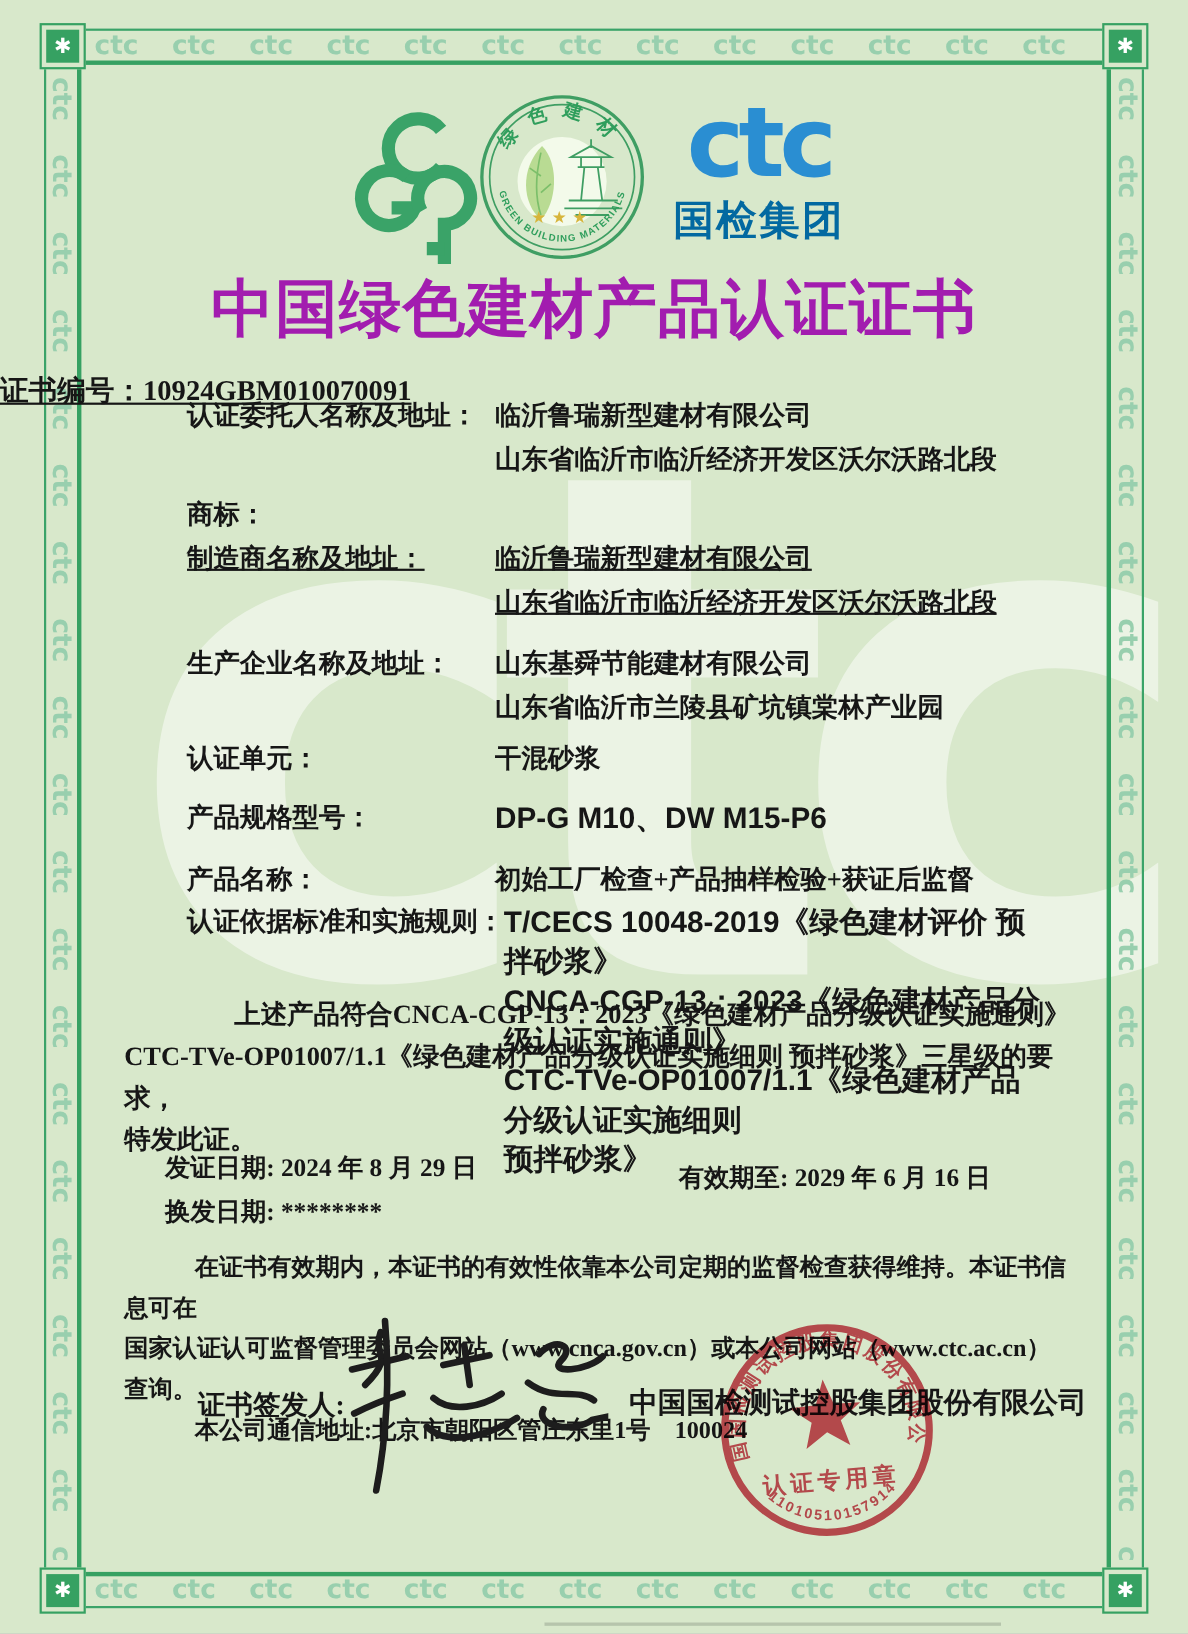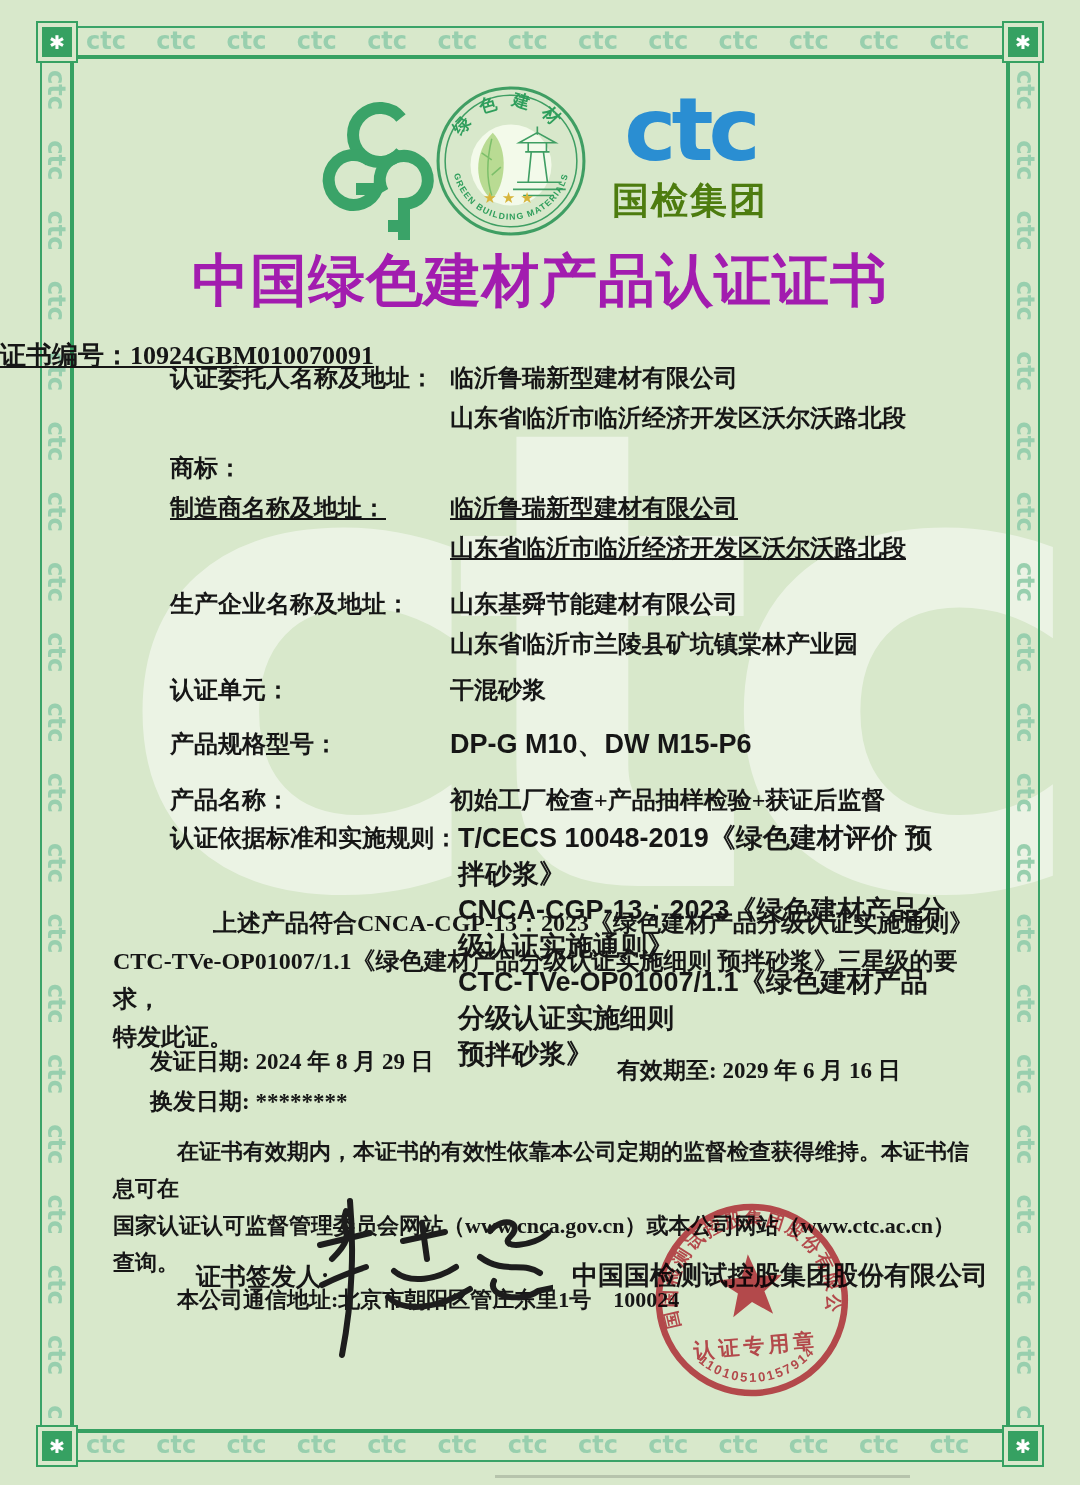--- a/index.html
+++ b/index.html
@@ -25,21 +25,21 @@
   .c-bl{left:36px;bottom:18px;} .c-br{right:36px;bottom:18px;}
   
   .watermark{position:absolute;left:115px;top:345px;z-index:0;
              font:700 640px "DejaVu Sans",sans-serif;letter-spacing:-42px;line-height:1;
              color:rgba(255,255,255,0.48);}
   
   .logo-cgp{position:absolute;left:318px;top:88px;z-index:3;}
   .logo-badge{position:absolute;left:434px;top:84px;z-index:3;}
   .logo-ctc{position:absolute;left:600px;top:84px;width:180px;text-align:center;z-index:3;}
   .ctc-word{font:800 88px "DejaVu Sans",sans-serif;color:#2a8ed2;letter-spacing:-5px;line-height:1.05;}
-  .ctc-cap{font:700 37px "Liberation Serif",serif;color:#4d7c0f;letter-spacing:2px;margin-top:0px;}
+  .ctc-cap{font:700 37px "Liberation Serif",serif;color:#0369a1;letter-spacing:2px;margin-top:0px;}
   
   .title{position:absolute;left:0;right:0;top:243px;text-align:center;z-index:3;
          font:700 57px "Liberation Serif",serif;color:#a21caf;letter-spacing:1px;}
   .certno{position:absolute;left:0;right:0;top:338px;text-align:left;z-index:3;
           font:700 26px "Liberation Serif",serif;text-decoration:underline;}
   
   .fields{position:absolute;left:170px;top:358px;width:780px;z-index:3;}
   .row{display:flex;align-items:flex-start;}
   .lbl{flex:0 0 280px;font:700 24px "Liberation Serif",serif;line-height:40px;white-space:nowrap;}
   .val{flex:1;font:700 24px "Liberation Serif",serif;line-height:40px;}
@@ -50,21 +50,21 @@
   .r9 .lbl,.r9 .val{line-height:36px;}
   
   .statement{position:absolute;left:113px;top:904px;width:866px;z-index:3;
              font:700 24px "Liberation Serif",serif;line-height:38px;}
   .statement .ln1{text-indent:100px;}
   .dateline{position:absolute;z-index:3;font:700 23px "Liberation Serif",serif;}
   .d-issue{left:150px;top:1046px;} .d-valid{left:617px;top:1055px;} .d-renew{left:150px;top:1086px;}
   .footer{position:absolute;left:113px;top:1133px;width:862px;z-index:3;
           font:700 22px "Liberation Serif",serif;line-height:37px;}
   .footer .ind{text-indent:64px;}
-  .signer{position:absolute;left:196px;top:1260px;z-index:3;font:700 25px "Liberation Serif",serif;}
+  .signer{position:absolute;left:180px;top:1260px;z-index:3;font:700 25px "Liberation Serif",serif;}
   .company{position:absolute;left:572px;top:1258px;z-index:3;font:700 26px "Liberation Serif",serif;}
   .signature{position:absolute;left:298px;top:1193px;z-index:4;}
   .seal{position:absolute;left:652px;top:1200px;z-index:6;transform:rotate(-5deg);
         opacity:.92;mix-blend-mode:multiply;}
   .fineprint{position:absolute;left:495px;right:170px;bottom:7px;height:3px;
              background:rgba(95,105,95,0.28);z-index:2;}
 </style>
 </head>
 <body>
 

